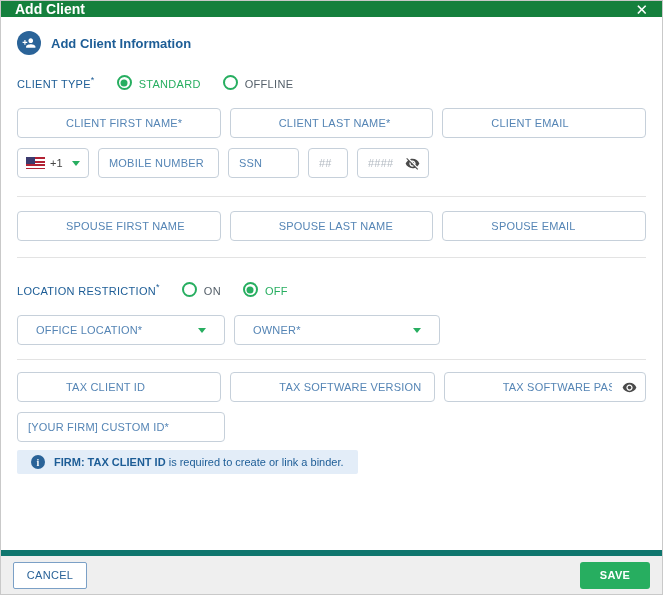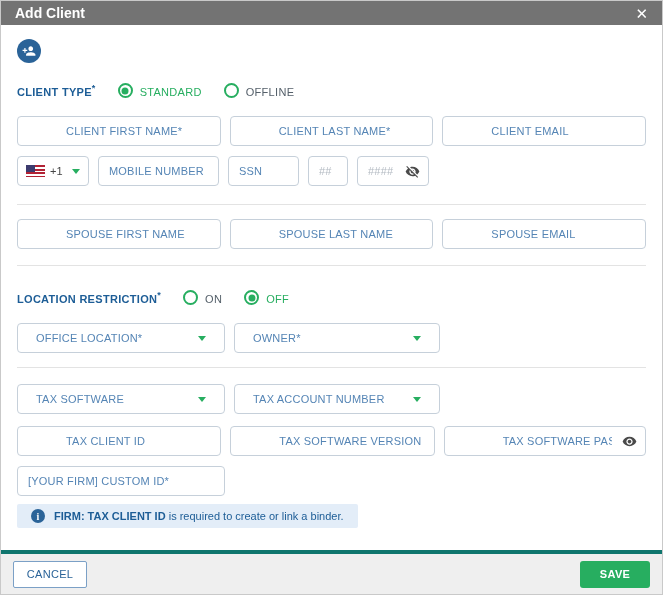--- a/index.html
+++ b/index.html
@@ -3,35 +3,35 @@
 <meta charset="utf-8">
 <style>
   * { box-sizing: border-box; margin: 0; padding: 0; }
   html,body { background:#fff; font-family:"Liberation Sans", sans-serif; }
   .modal{
     width:663px; height:595px; border:1px solid #c9c9c9;
     display:flex; flex-direction:column; background:#fff; overflow:hidden;
   }
   
   .modal-header{
-    height:24px; background:#737373; color:#fff; flex:0 0 auto;
+    height:16px; background:#15803d; color:#fff; flex:0 0 auto;
     display:flex; align-items:center; justify-content:space-between;
     padding:0 14px;
   }
   .modal-title{ font-size:14px; font-weight:bold; }
   .close-btn{ font-size:15px; color:#fff; cursor:pointer; line-height:1; background:none; border:none; font-family:inherit; }
   
   .modal-body{ flex:1 1 auto; padding:0 16px; overflow:hidden; }
   .section-head{ margin-top:14px; display:flex; align-items:center; gap:10px; }
   .section-icon{
     width:24px; height:24px; border-radius:50%; background:#2a6398;
     display:flex; align-items:center; justify-content:center; flex:0 0 auto;
   }
   .section-title{ color:#1d5d96; font-size:13px; font-weight:bold; }
-  .field-label{ color:#1d5d96; font-size:11px; font-weight:bold; letter-spacing:.3px; }
+  .field-label{ color:#1d5d96; font-size:11px; font-weight:normal; letter-spacing:.3px; }
   .field-label sup{ font-size:9px; }
   
   .radio-row{ display:flex; align-items:center; }
   .client-type-row{ margin-top:20px; }
   .loc-row{ margin-top:24px; }
   .radio-opt{ display:flex; align-items:flex-end; gap:7px; margin-left:22px; cursor:pointer; }
   .radio-circle{
     width:15px; height:15px; border:2px solid #27ae60; border-radius:50%;
     position:relative; background:#fff; flex:0 0 auto;
   }
@@ -96,21 +96,21 @@
   }
   .info-icon{
     width:14px; height:14px; border-radius:50%; background:#2a6398; color:#fff;
     font-size:10px; font-weight:bold; display:flex; align-items:center; justify-content:center;
     font-family:"Liberation Serif", serif; flex:0 0 auto;
   }
   .note-text{ font-size:11px; color:#1d5d96; }
   .note-text b{ font-weight:bold; }
   
   .modal-footer{
-    flex:0 0 auto; height:44px; background:#efefef; border-top:4px solid #0f766e;
+    flex:0 0 auto; height:44px; background:#efefef; border-top:6px solid #0f766e;
     display:flex; align-items:center; justify-content:space-between; padding:0 12px;
   }
   .cancel-btn{
     height:27px; min-width:74px; background:#fff; border:1px solid #7ba0c6; border-radius:2px;
     color:#2a6398; font-size:11px; letter-spacing:.3px; cursor:pointer; font-family:inherit;
   }
   .save-btn{
     height:27px; min-width:70px; background:#27ae60; border:none; border-radius:3px;
     color:#fff; font-size:11px; font-weight:bold; letter-spacing:.3px; cursor:pointer; font-family:inherit;
   }
@@ -127,20 +127,21 @@
   </div>
 
   <div class="modal-body">
 
     <div class="section-head">
       <span class="section-icon">
         <svg width="14" height="14" viewBox="0 0 24 24" fill="#fff">
             <path d="M15 12c2.21 0 4-1.79 4-4s-1.79-4-4-4-4 1.79-4 4 1.79 4 4 4zm-9-2V7H4v3H1v2h3v3h2v-3h3v-2H6zm9 4c-2.67 0-8 1.34-8 4v2h16v-2c0-2.66-5.33-4-8-4z"></path>
           </svg>
       </span>
+      <span class="section-title">Add Client Information</span>
     </div>
 
     <div class="radio-row client-type-row">
       <span class="field-label"><span>CLIENT TYPE</span><sup>*</sup></span>
       <span class="radio-opt selected">
         <span class="radio-circle selected"></span>
         <span class="radio-text">STANDARD</span>
       </span>
       <span class="radio-opt">
         <span class="radio-circle"></span>
@@ -201,30 +202,20 @@
         <span class="caret"></span>
       </div>
       <div class="dropdown w-col2">
         <span class="dropdown-text">OWNER*</span>
         <span class="caret"></span>
       </div>
     </div>
 
     <hr class="divider d3">
 
-    <div class="row row-taxdd">
-      <div class="dropdown w-col">
-        <span class="dropdown-text">TAX SOFTWARE</span>
-        <span class="caret"></span>
-      </div>
-      <div class="dropdown w-col2">
-        <span class="dropdown-text">TAX ACCOUNT NUMBER</span>
-        <span class="caret"></span>
-      </div>
-    </div>
 
     <div class="row row-taxid">
       <input class="txt-input flex1" type="text" placeholder="TAX CLIENT ID" style="">
       <input class="txt-input flex1" type="text" placeholder="TAX SOFTWARE VERSION" style="">
       <div class="input-wrap flex1">
         <input class="txt-input" type="text" placeholder="TAX SOFTWARE PASSWORD" style="">
         <button class="icon-btn">
           <svg class="eye-svg" width="15" height="15" viewBox="0 0 24 24">
               <path d="M12 4.5C7 4.5 2.73 7.61 1 12c1.73 4.39 6 7.5 11 7.5s9.27-3.11 11-7.5c-1.73-4.39-6-7.5-11-7.5zM12 17c-2.76 0-5-2.24-5-5s2.24-5 5-5 5 2.24 5 5-2.24 5-5 5zm0-8c-1.66 0-3 1.34-3 3s1.34 3 3 3 3-1.34 3-3-1.34-3-3-3z"></path>
             </svg>

